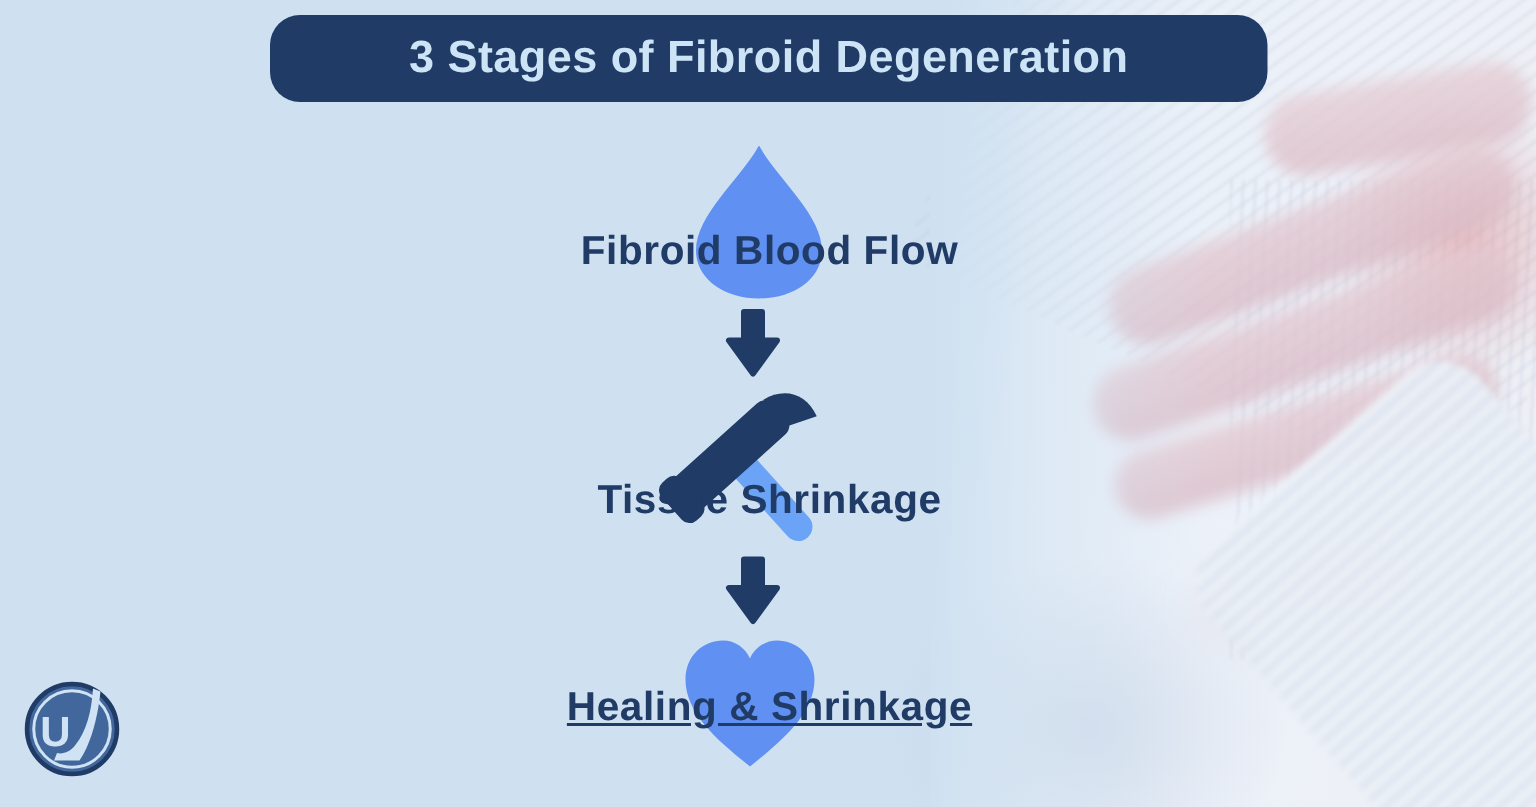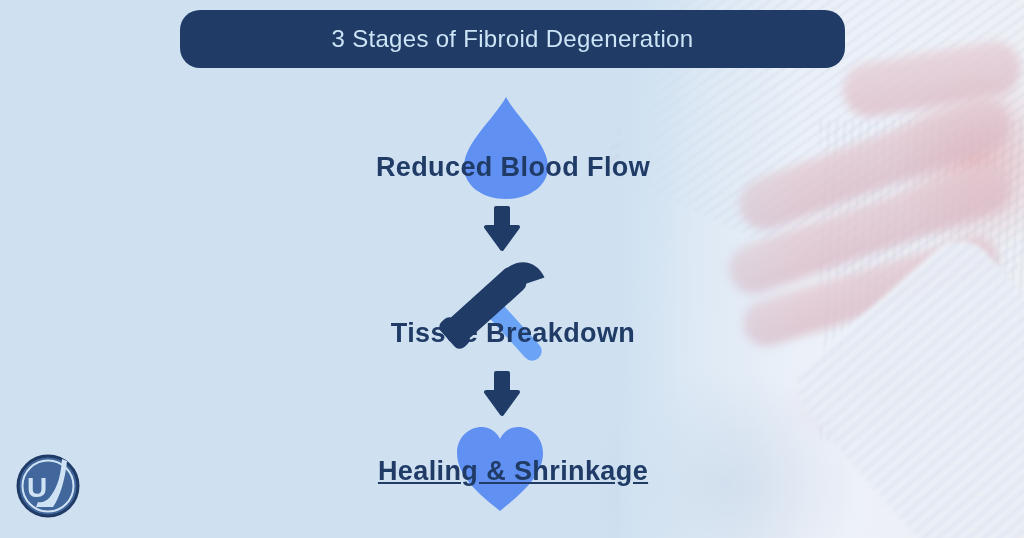--- a/index.html
+++ b/index.html
@@ -43,21 +43,21 @@
     background:#f3f5fa;
     background-image:repeating-linear-gradient(0deg, rgba(203,210,226,.55) 0 3px, rgba(255,255,255,0) 3px 10px);}
   .photo .shadow{position:absolute;left:-30px;top:370px;width:270px;height:230px;
     background:radial-gradient(closest-side, rgba(178,194,216,.45), rgba(178,194,216,0));}
   .photo::after{content:"";position:absolute;inset:0;
     background:linear-gradient(90deg, var(--background) 0%, rgba(207,225,241,.55) 18%, rgba(207,225,241,.18) 45%, rgba(207,225,241,.18) 100%);}
 
   
   .title-pill{position:absolute;left:180px;top:10px;width:665px;height:58px;border-radius:20px;
     background:var(--navy);display:flex;align-items:center;justify-content:center;z-index:6;}
-  .title-pill span{font-size:24px;font-weight:normal;color:var(--title-text);letter-spacing:.3px;white-space:nowrap;}
+  .title-pill span{font-size:30px;font-weight:bold;color:var(--title-text);letter-spacing:.3px;white-space:nowrap;}
 
   
   svg{overflow:visible;display:block;}
   .icon{position:absolute;z-index:1;}
   .icon-drop{left:458px;top:95px;width:96px;height:106px;}
   .icon-hammer{left:432px;top:256px;width:122px;height:116px;}
   .icon-heart{left:453px;top:424px;width:94px;height:90px;}
   .arrow{position:absolute;left:483px;width:38px;height:46px;z-index:1;}
   .arrow-1{top:206px;}
   .arrow-2{top:371px;}
@@ -89,35 +89,35 @@
     <div class="shadow"></div>
   </div>
 
   <div class="title-pill">
     <span>3 Stages of Fibroid Degeneration</span>
   </div>
 
   <svg class="icon icon-drop" viewBox="0 0 96 106" aria-hidden="true">
     <path d="M48 2 C60 24 90 48 90 72 C90 91 71 104 48 104 C25 104 6 91 6 72 C6 48 36 24 48 2 Z" fill="var(--icon-blue)"></path>
   </svg>
-  <div class="stage-label label-1">Reduced Blood Flow</div>
+  <div class="stage-label label-1">Fibroid Blood Flow</div>
 
   <svg class="arrow arrow-1" viewBox="0 0 38 46" aria-hidden="true">
     <polygon points="13,2 25,2 25,21 35,21 19,43 3,21 13,21" fill="var(--navy)" stroke="var(--navy)" stroke-width="4" stroke-linejoin="round"></polygon>
   </svg>
 
   <svg class="icon icon-hammer" viewBox="0 0 122 116" aria-hidden="true">
     <g transform="rotate(-42 61 45)">
       <rect x="47" y="42" width="19" height="76" rx="9.5" fill="var(--hammer-handle-blue)"></rect>
       <rect x="6" y="29" width="94" height="28" rx="9" fill="var(--navy)"></rect>
       <path d="M96 30 C112 33 120 46 115 62 L94 53 Z" fill="var(--navy)"></path>
       <rect x="2" y="26" width="18" height="34" rx="7" fill="var(--navy)"></rect>
     </g>
   </svg>
-  <div class="stage-label label-2">Tissue Breakdown</div>
+  <div class="stage-label label-2">Tissue Shrinkage</div>
 
   <svg class="arrow arrow-2" viewBox="0 0 38 46" aria-hidden="true">
     <polygon points="13,2 25,2 25,21 35,21 19,43 3,21 13,21" fill="var(--navy)" stroke="var(--navy)" stroke-width="4" stroke-linejoin="round"></polygon>
   </svg>
 
   <svg class="icon icon-heart" viewBox="0 0 94 90" aria-hidden="true">
     <path d="M47 87 C26 70 4 52 4 29 C4 13 16 3 29 3 C37 3 44 8 47 15 C50 8 57 3 65 3 C78 3 90 13 90 29 C90 52 68 70 47 87 Z" fill="var(--icon-blue)"></path>
   </svg>
   <div class="stage-label label-3">Healing &amp; Shrinkage</div>
 

